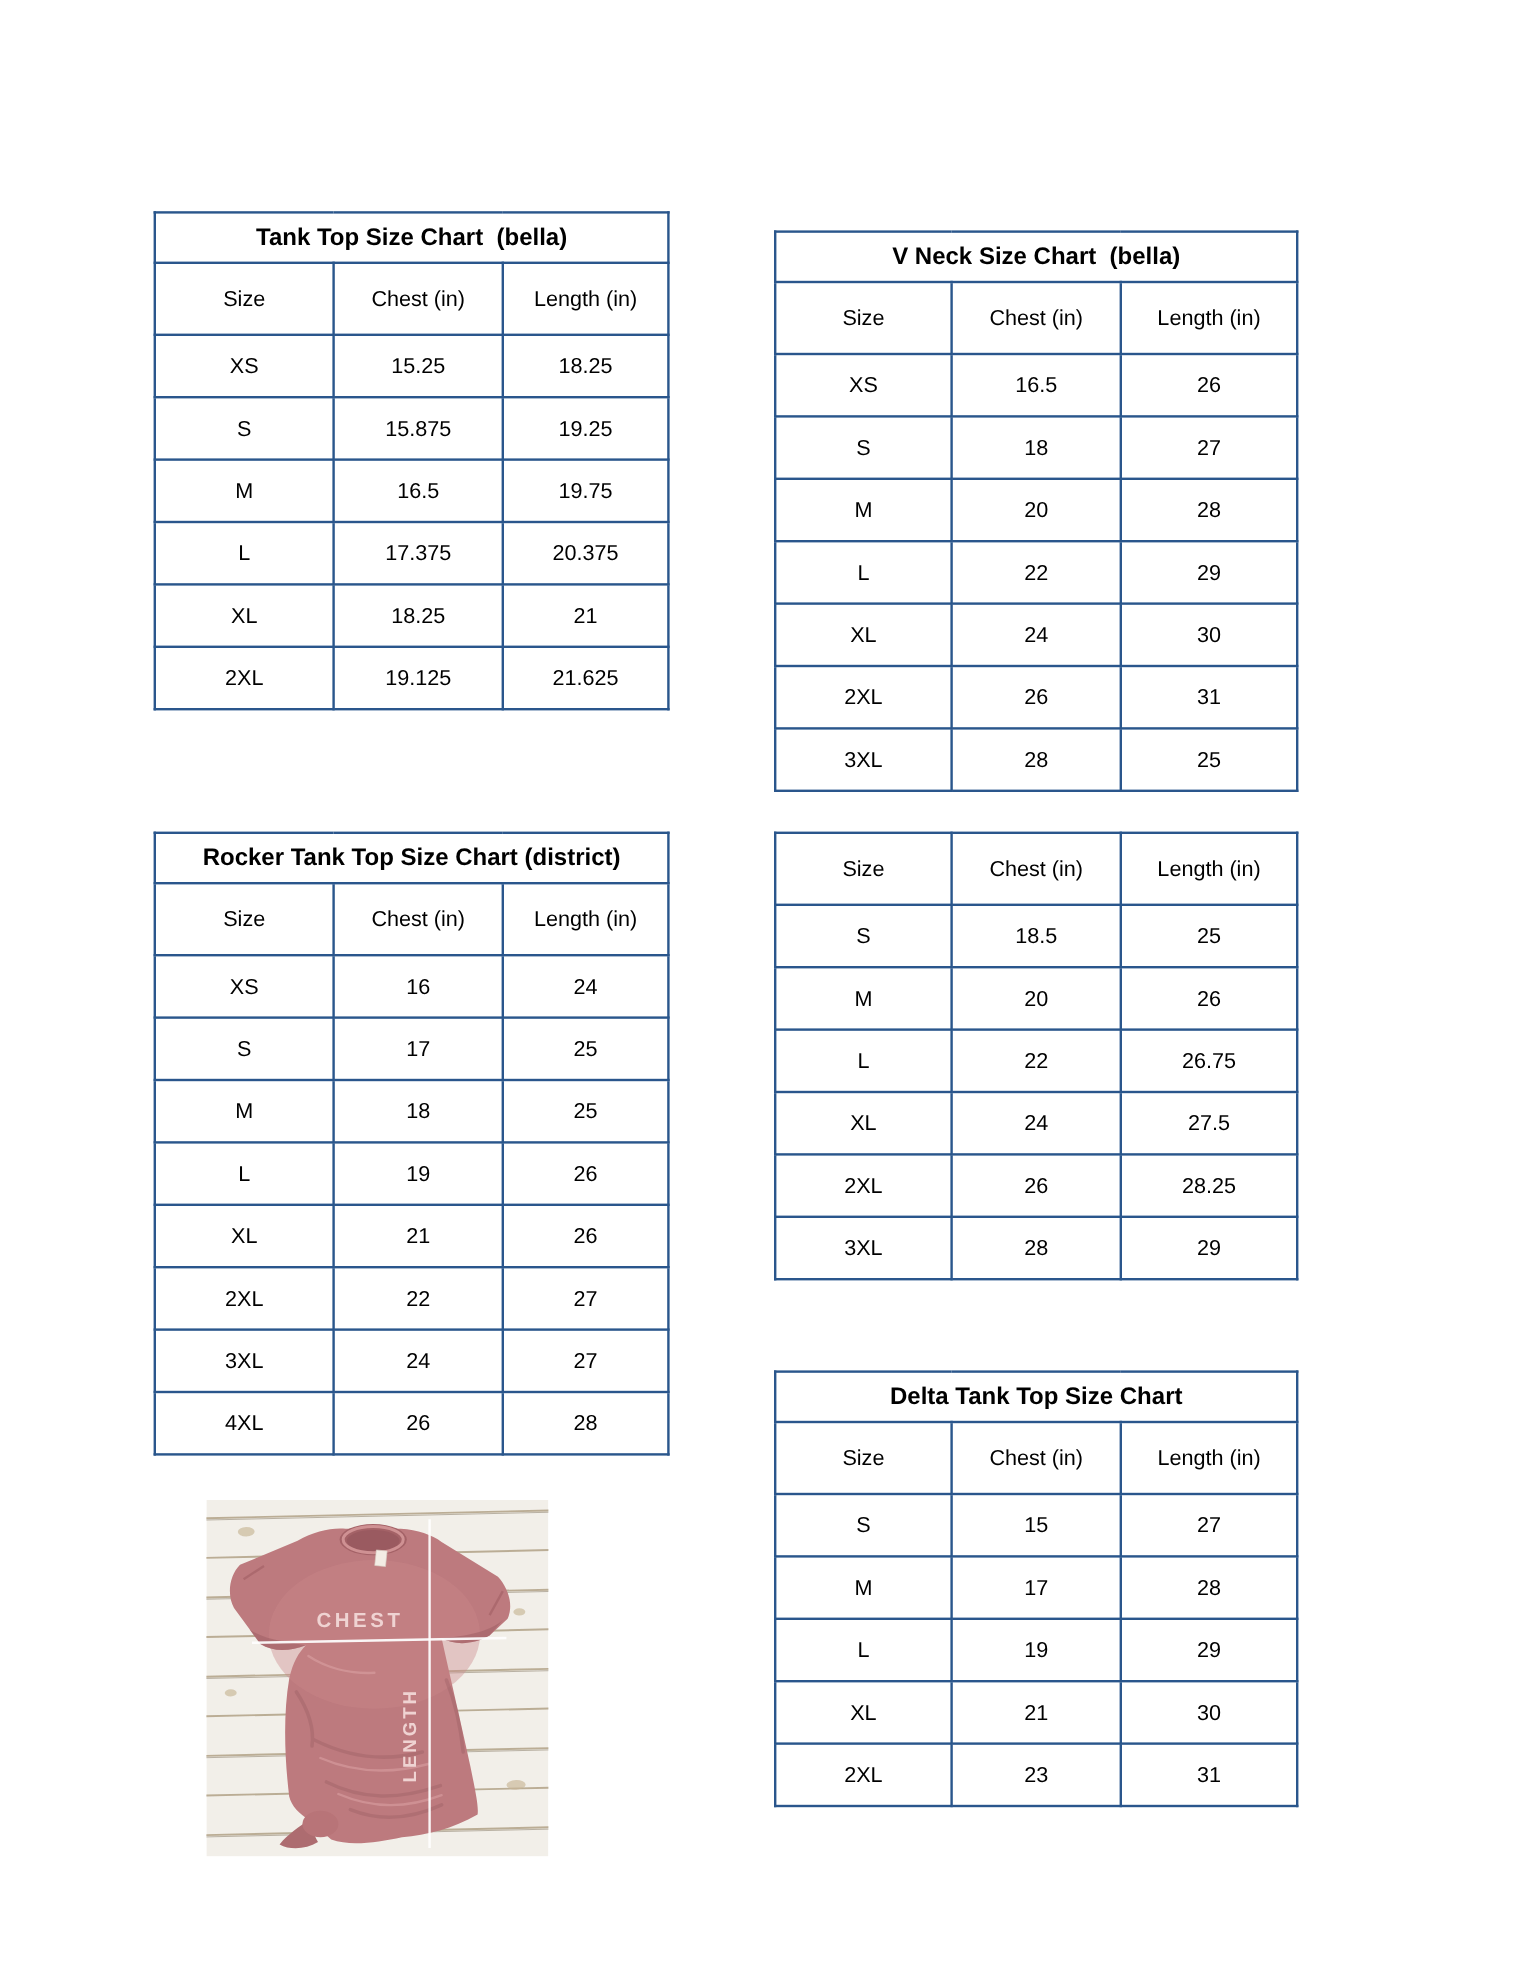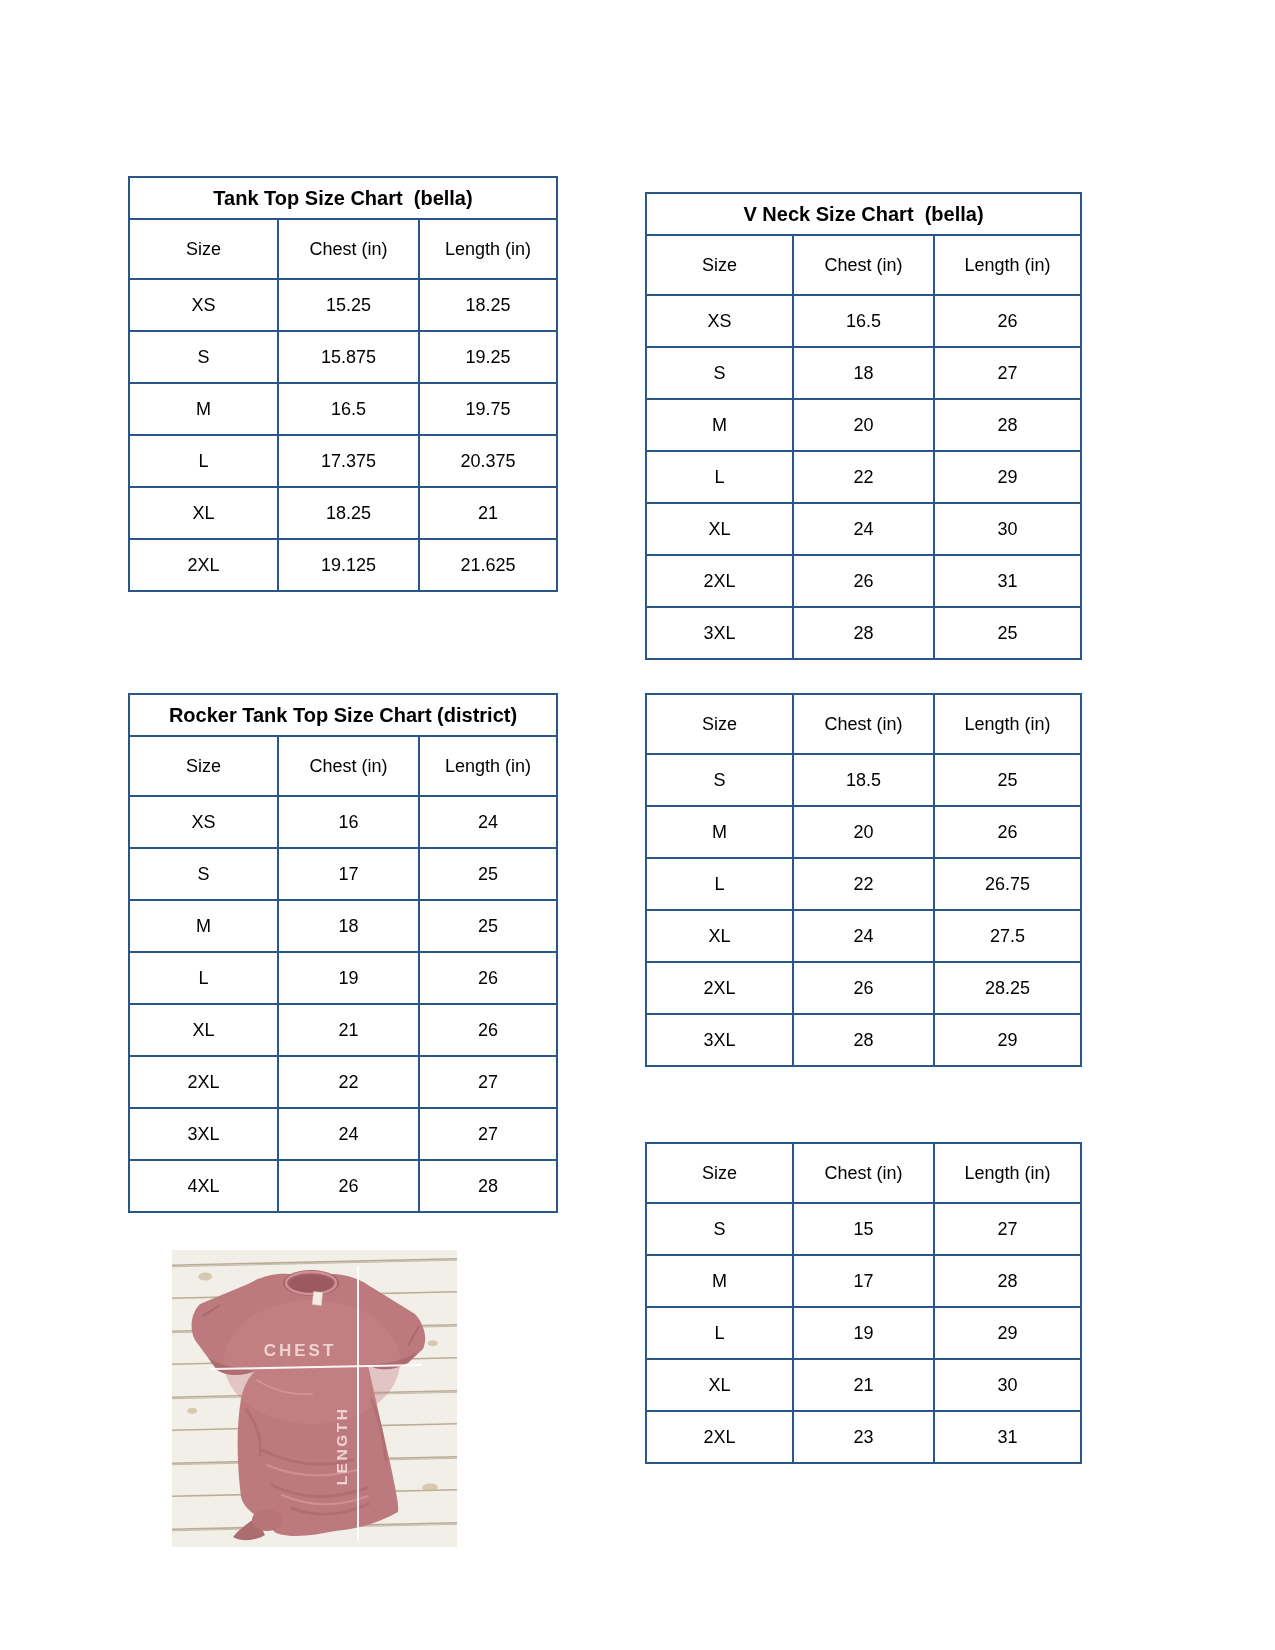--- a/index.html
+++ b/index.html
@@ -260,20 +260,23 @@
     </tbody>
 </table>
 
 <table class="size-table" style="left:645px; top:1142px; width:435px;">
   <colgroup>
       <col style="width:147px">
       <col style="width:141px">
       <col style="width:147px">
     </colgroup>
   <thead>
+    <tr>
+      <td colspan="3" class="title-cell">Delta Tank Top Size Chart</td>
+    </tr>
     <tr class="header-row">
         <td>Size</td>
         <td>Chest (in)</td>
         <td>Length (in)</td>
       </tr>
   </thead>
   <tbody>
       <tr>
         <td>S</td>
         <td>15</td>

